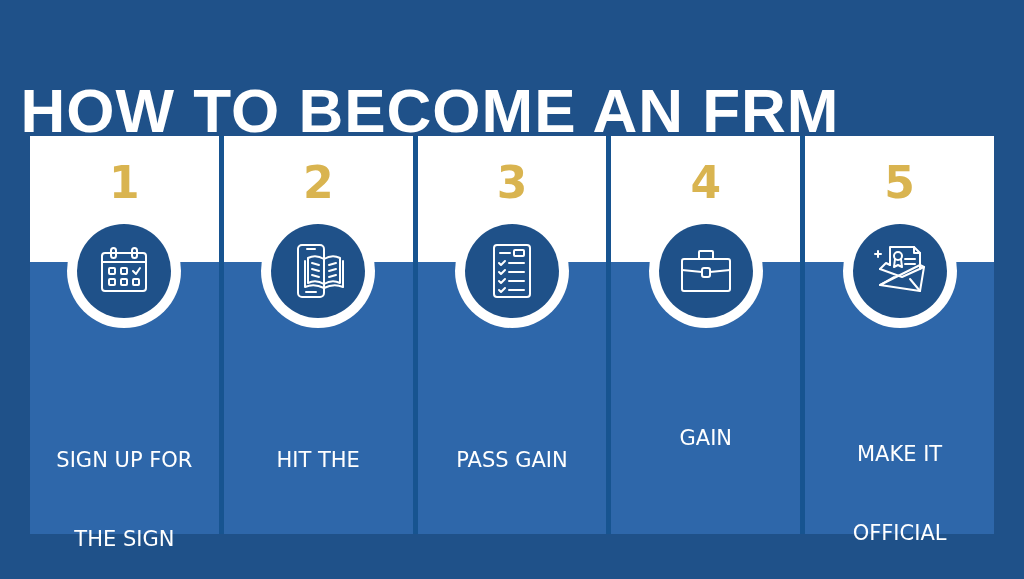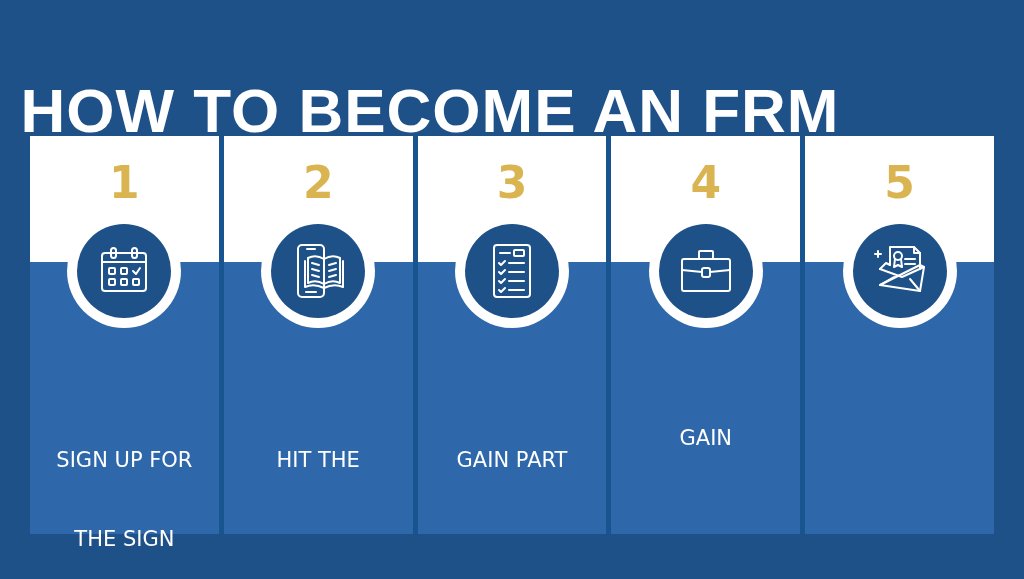--- a/index.html
+++ b/index.html
@@ -128,21 +128,21 @@
           <polyline points="17,31 19,33 23,29"></polyline>
           <line x1="27" y1="31" x2="42" y2="31"></line>
           <polyline points="17,40 19,42 23,38"></polyline>
           <line x1="27" y1="40" x2="42" y2="40"></line>
           <polyline points="17,49 19,51 23,47"></polyline>
           <line x1="27" y1="49" x2="42" y2="49"></line>
         </svg>
       </div>
     </div>
     <div class="label">
-      <span>GAIN PART</span>
+      <span>PASS GAIN</span>
     </div>
   </div>
 
   <div class="step">
     <div class="top"></div>
     <div class="num">4</div>
     <div class="badge">
       <div class="inner">
         <svg viewBox="0 0 60 60" fill="none" stroke="#fff" stroke-width="2" stroke-linecap="round" stroke-linejoin="round">
           <rect x="6" y="18" width="48" height="32" rx="2"></rect>
@@ -172,15 +172,19 @@
           <path d="M25 18 L24 26 L28 24 L32 26 L31 18"></path>
           <line x1="35" y1="18" x2="45" y2="18"></line>
           <line x1="35" y1="23" x2="45" y2="23"></line>
           <path d="M10 28 L16 22 L20 24 M50 24 L54 26 L50 50 L10 44 Z"></path>
           <path d="M10 28 L32 36 L54 26"></path>
           <line x1="10" y1="44" x2="24" y2="36"></line>
           <line x1="50" y1="50" x2="40" y2="38"></line>
         </svg>
       </div>
     </div>
+    <div class="label" style="top:256px;">
+      <span>MAKE IT</span>
+      <span>OFFICIAL</span>
+    </div>
   </div>
 
 </div>
 
 </body></html>

